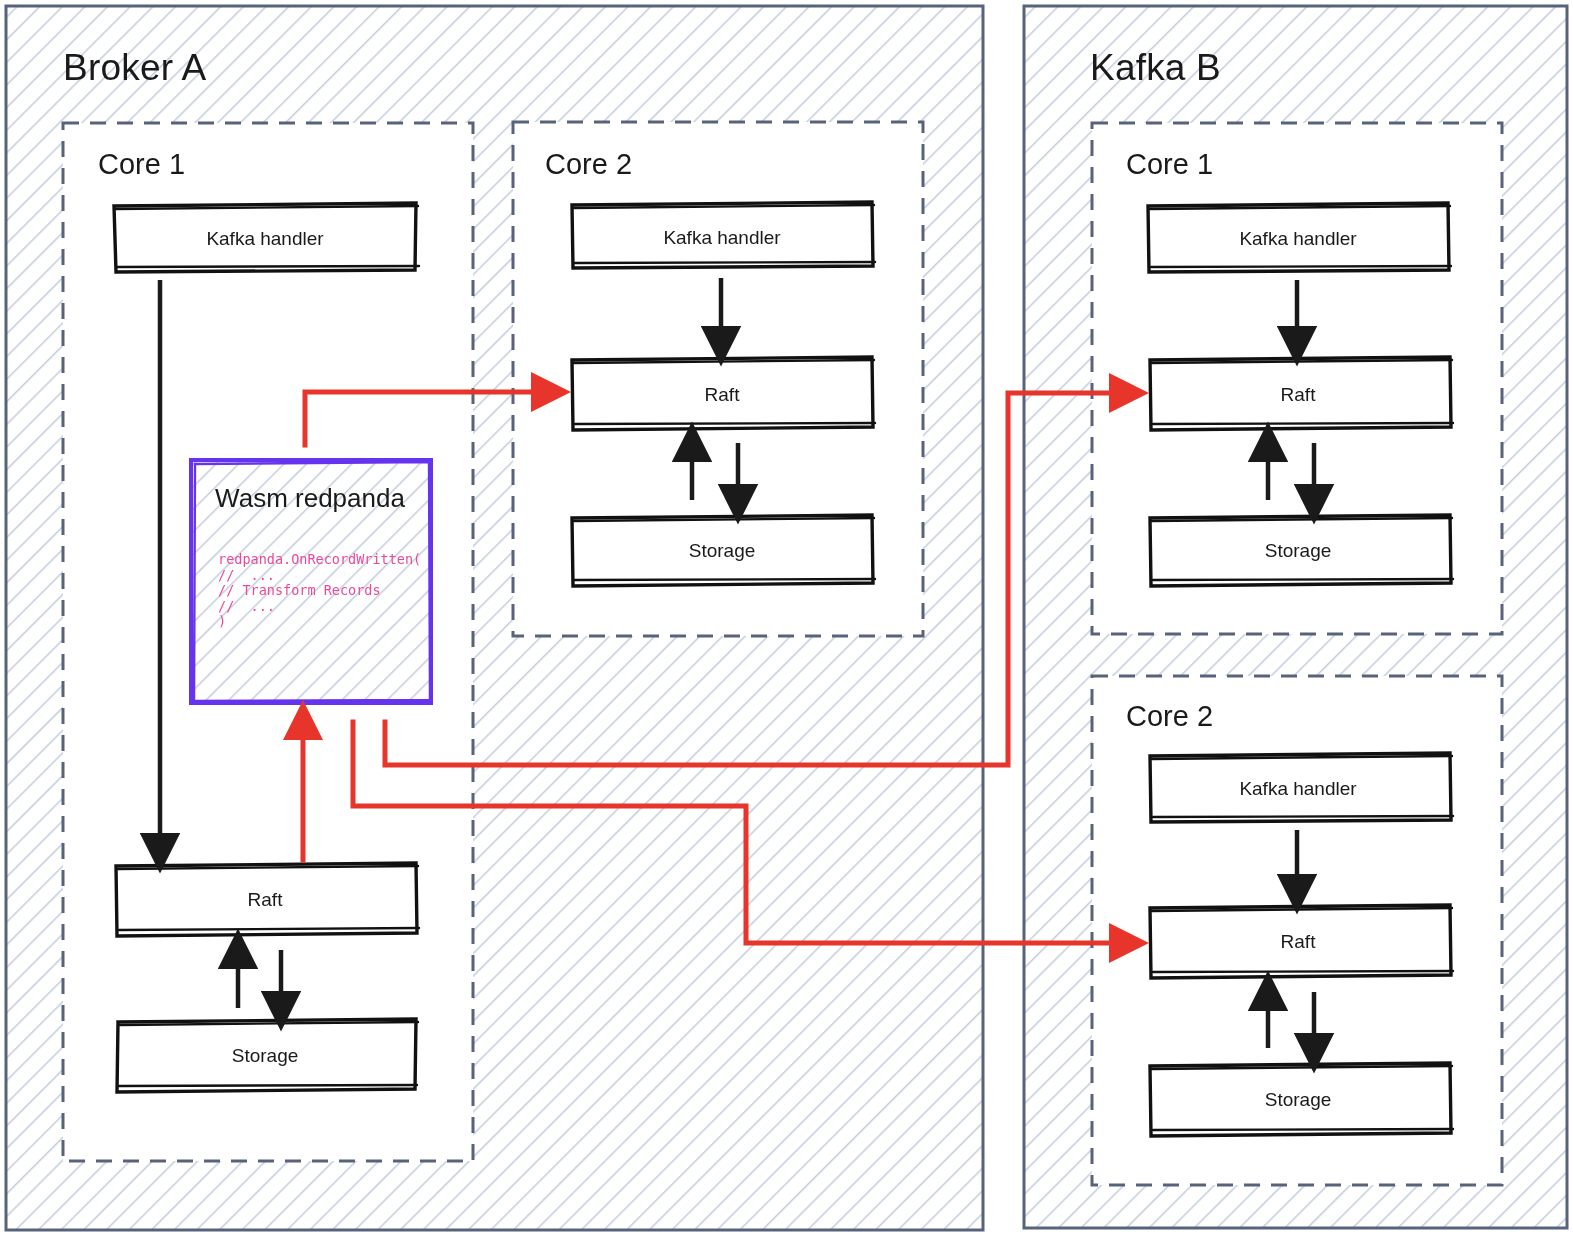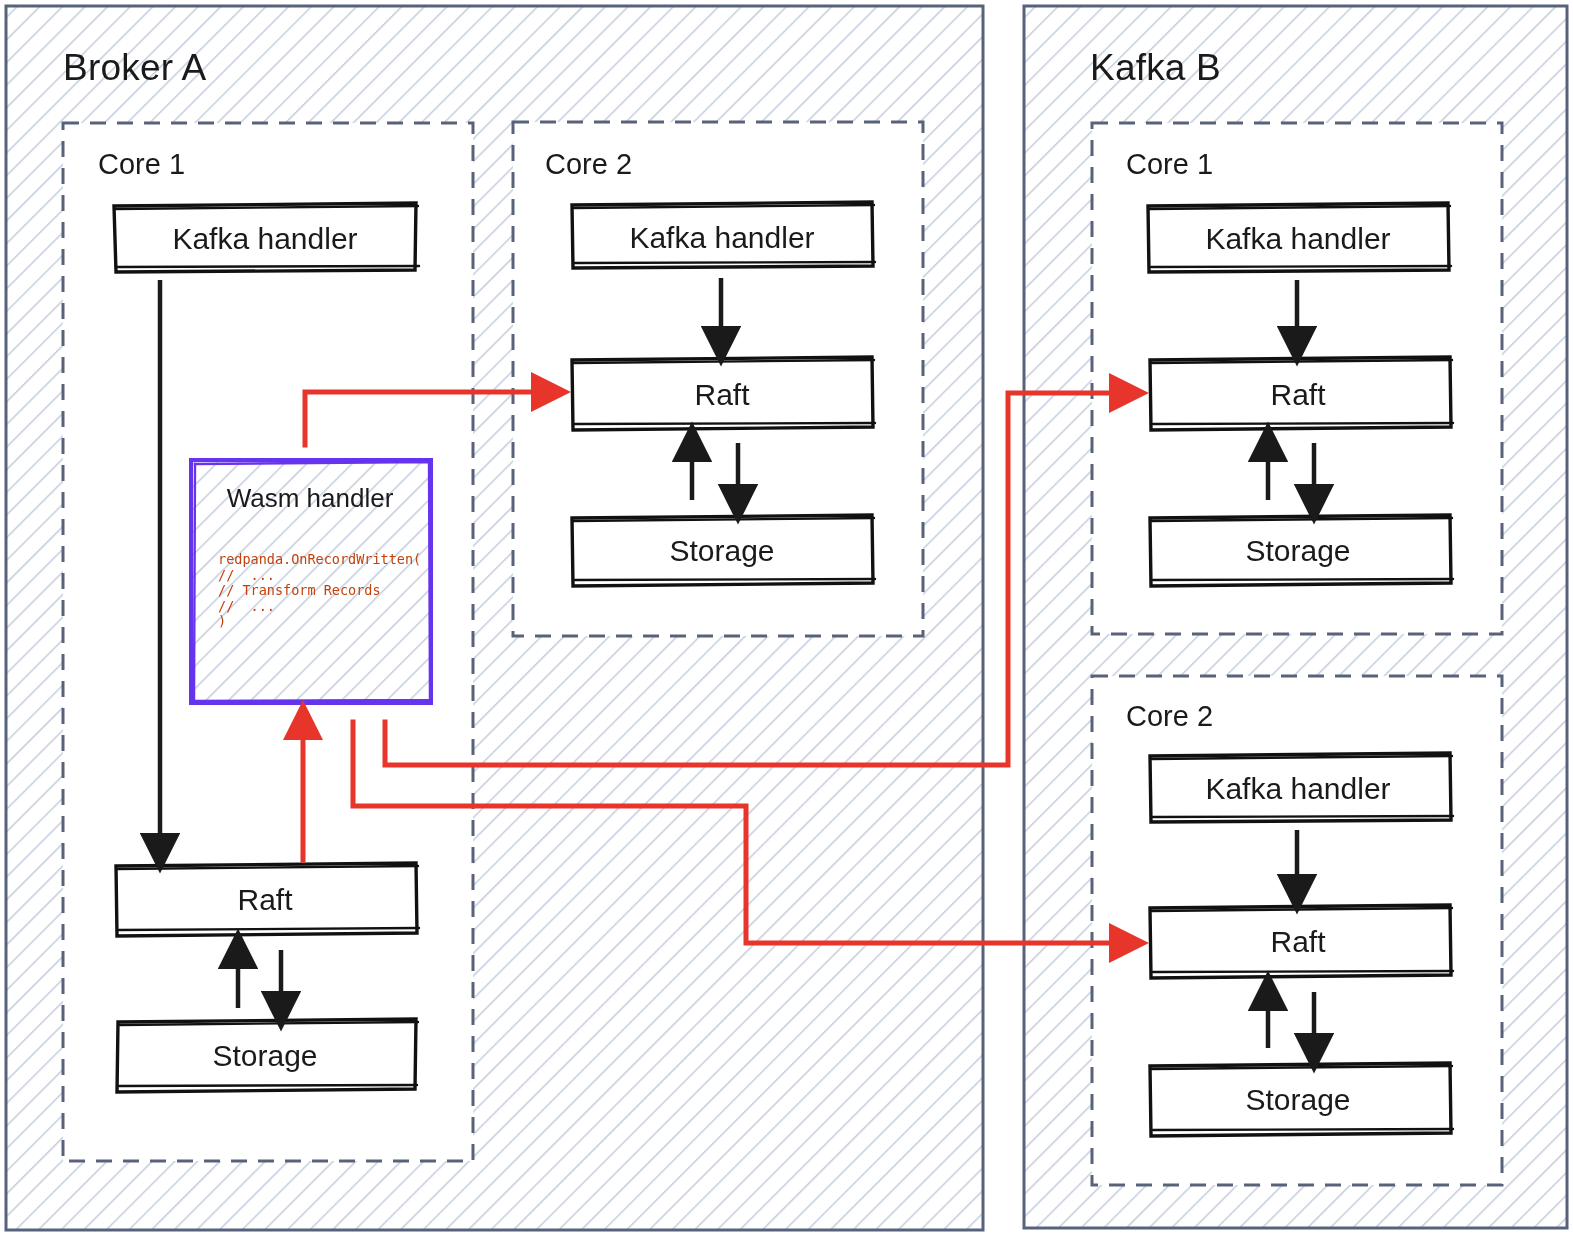--- a/index.html
+++ b/index.html
@@ -13,28 +13,28 @@
   #svgroot{position:absolute;left:0;top:0;width:1573px;height:1242px;}
 
   .lbl{
     position:absolute;
     color:#1a1a1a;
     white-space:nowrap;
     pointer-events:none;
   }
   .broker-title{font-size:37px;letter-spacing:0.2px;}
   .core-title{font-size:29px;text-align:right;}
-  .box-label{font-size:30px;}
+  .box-label{font-size:19px;}
   .wasm-title{font-size:26px;}
   .code{
     position:absolute;
     font-family:"DejaVu Sans Mono","Liberation Mono",monospace;
     font-size:13.5px;
     line-height:15.5px;
-    color:#c2410c;
+    color:#ec4899;
     white-space:pre;
   }
   .ctr{transform:translate(-50%,-50%);}
 </style>
 </head>
 <body>
 
 <div id="stage">
 
   <svg id="svgroot" viewBox="0 0 1573 1242">
@@ -153,21 +153,21 @@
 
   <div class="lbl broker-title" style="left:63px;top:47px;">Broker A</div>
   <div class="lbl broker-title" style="left:1090px;top:47px;">Kafka B</div>
 
   <div class="lbl core-title" style="left:98px;top:148px;">Core 1</div>
   <div class="lbl core-title" style="left:545px;top:148px;">Core 2</div>
   <div class="lbl core-title" style="left:1126px;top:148px;">Core 1</div>
   <div class="lbl core-title" style="left:1126px;top:700px;">Core 2</div>
 
   <div class="lbl box-label ctr" style="left:265px;top:239px;">Kafka handler</div>
-  <div class="lbl wasm-title ctr" style="left:310px;top:498px;">Wasm handler</div>
+  <div class="lbl wasm-title ctr" style="left:310px;top:498px;">Wasm redpanda</div>
   <div class="code" style="left:218px;top:552px;">redpanda.OnRecordWritten(
 //  ...
 // Transform Records
 //  ...
 )</div>
   <div class="lbl box-label ctr" style="left:265px;top:900px;">Raft</div>
   <div class="lbl box-label ctr" style="left:265px;top:1056px;">Storage</div>
 
   <div class="lbl box-label ctr" style="left:722px;top:238px;">Kafka handler</div>
   <div class="lbl box-label ctr" style="left:722px;top:395px;">Raft</div>

